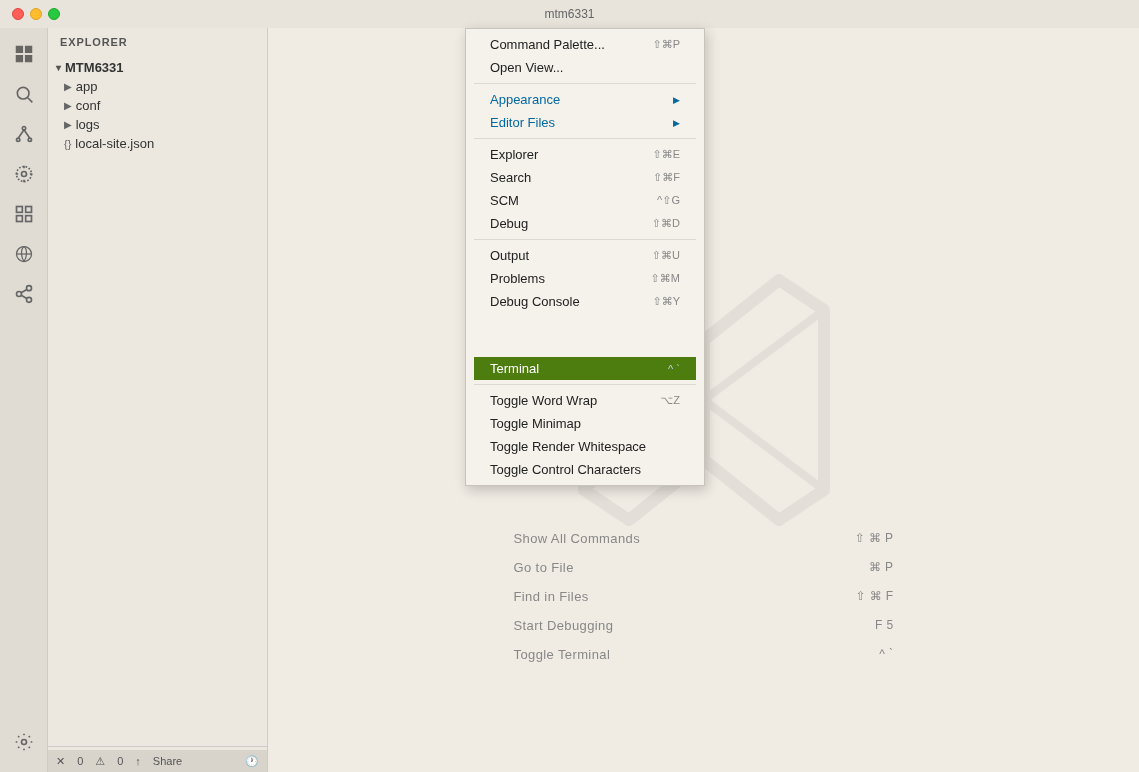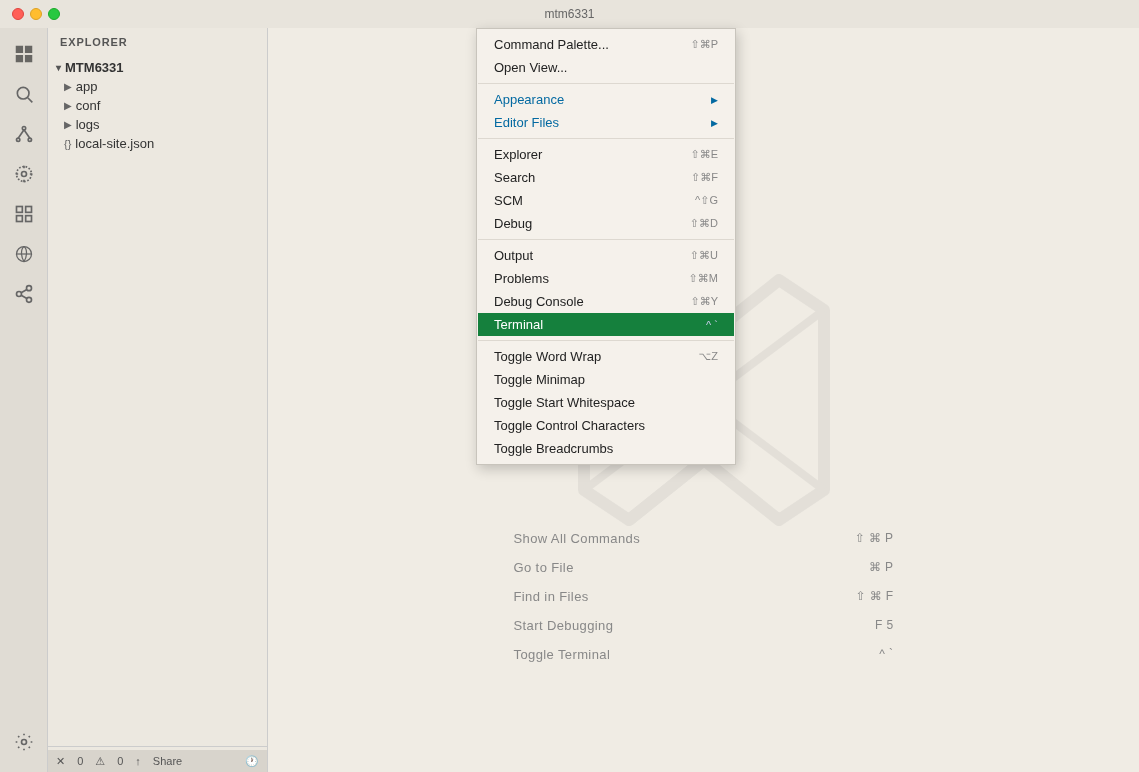--- a/index.html
+++ b/index.html
@@ -192,41 +192,42 @@
       margin-bottom: 14px;
       gap: 40px;
     }
     .hint-label { color: #888; }
     .hint-key { color: #888; font-size: 12px; }
 
     
     .context-menu {
       position: absolute;
       top: 0;
-      left: 208px;
-      width: 260px;
+      left: 197px;
+      width: 240px;
       background: #f5f1eb;
       border: 1px solid #c8c4bc;
       box-shadow: 2px 4px 12px rgba(0,0,0,0.2);
       z-index: 1000;
-      padding: 4px 1px;
+      padding: 4px 8px;
     }
     .menu-item {
       display: flex;
       align-items: center;
       justify-content: space-between;
       padding: 4px 16px 4px 16px;
       cursor: pointer;
       color: #222;
       font-size: 13px;
       min-height: 22px;
     }
     .menu-item.highlighted {
-      background: #15803d;
+      background: #4d7c0f;
       color: white;
+      margin-top: 44px;
     }
     .menu-item .shortcut {
       font-size: 11px;
       color: #888;
       margin-left: 16px;
     }
     .menu-item.highlighted .shortcut {
       color: #cce;
     }
     .menu-separator {
@@ -451,26 +452,22 @@
       <div class="menu-separator"></div>
       <div class="menu-item">
         <span>Toggle Word Wrap</span>
         <span class="shortcut">⌥Z</span>
       </div>
       <div class="menu-item">
         <span>Toggle Minimap</span>
         <span class="shortcut"></span>
       </div>
       <div class="menu-item">
-        <span>Toggle Start Whitespace</span>
+        <span>Toggle Render Whitespace</span>
         <span class="shortcut"></span>
       </div>
       <div class="menu-item">
         <span>Toggle Control Characters</span>
         <span class="shortcut"></span>
       </div>
-      <div class="menu-item">
-        <span>Toggle Breadcrumbs</span>
-        <span class="shortcut"></span>
-      </div>
     </div>
   </div>
 </div>
 
 </body></html>

